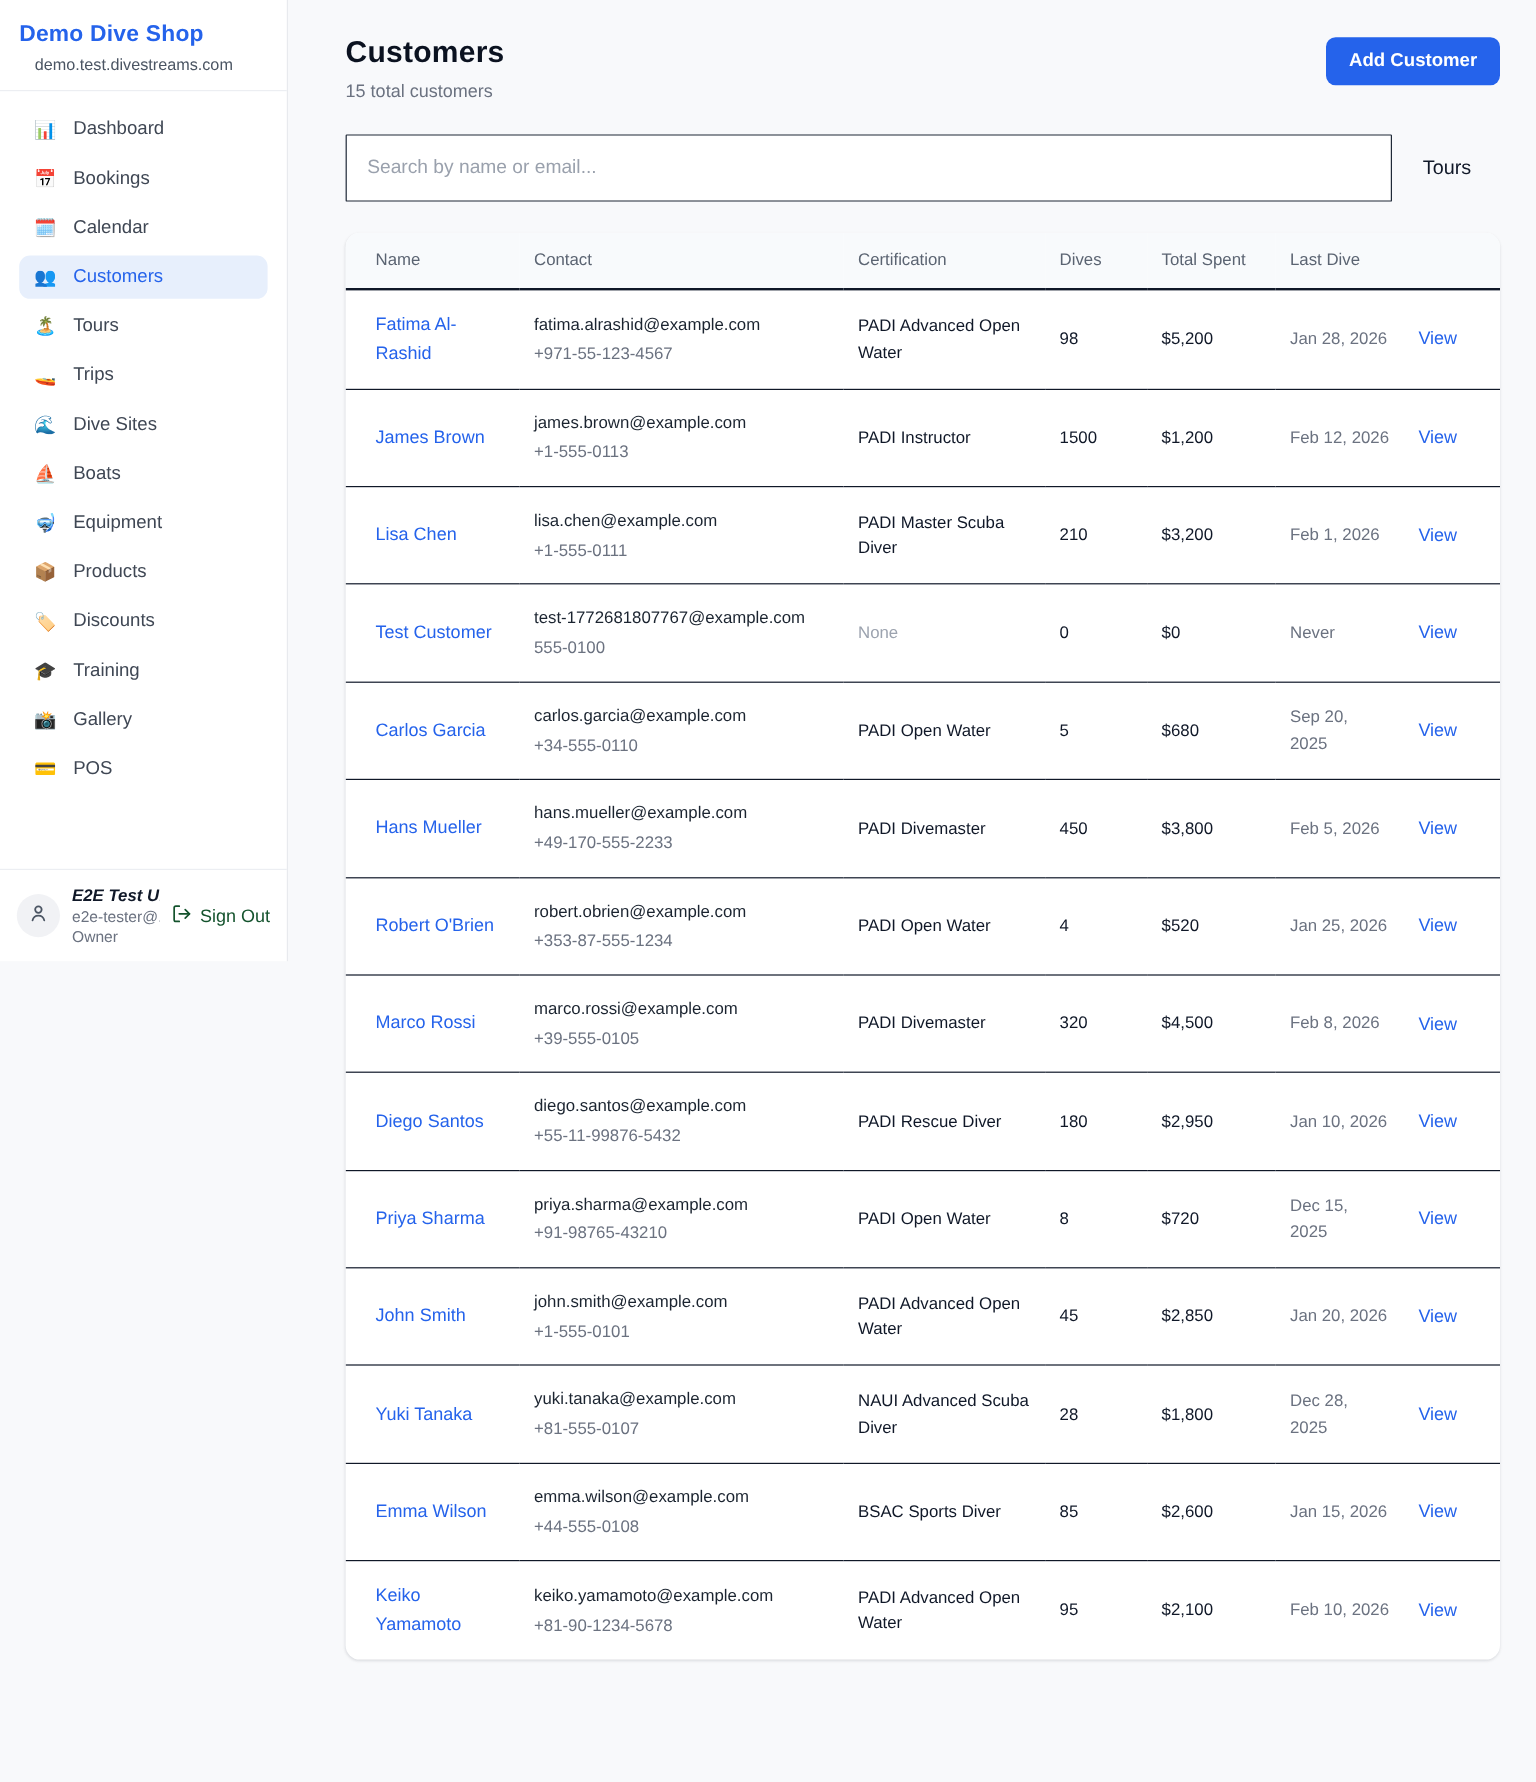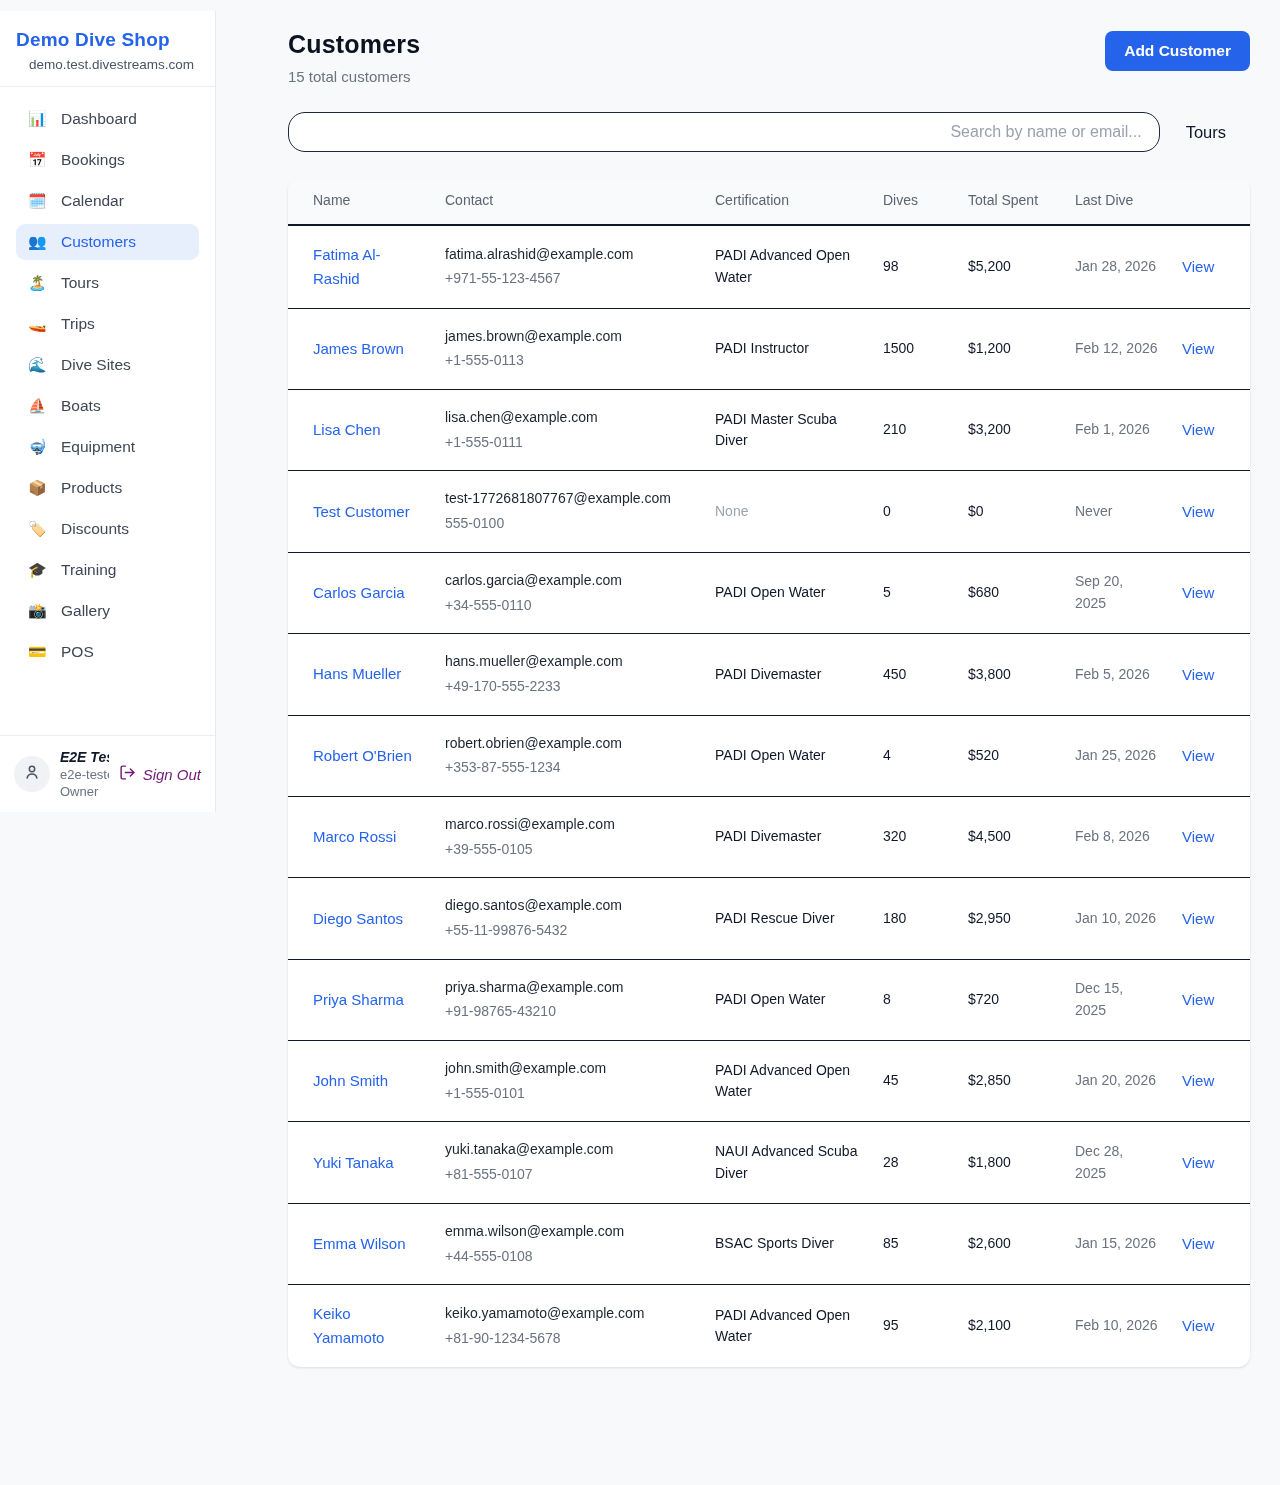--- a/index.html
+++ b/index.html
@@ -7,22 +7,22 @@
   body {
     font-family:"Liberation Sans", sans-serif;
     background:#f8f9fb;
     color:#101828;
     position:relative;
     overflow:hidden;
   }
 
   
   .sidebar {
-    position:absolute; left:0; top:11px;
-    width:216px; height:801px;
+    position:absolute; left:0; top:0;
+    width:240px; height:801px;
     background:#ffffff;
     border-right:1px solid #e8eaee;
     display:flex; flex-direction:column;justify-content:center;
   }
   .brand { padding:18px 16px 14px 16px; border-bottom:1px solid #eceef2; }
   .brand-name { color:#2563eb; font-size:19px; font-weight:bold; letter-spacing:.2px; }
   .brand-domain { color:#4b5563; font-size:13.5px; margin-top:6px;margin-left:13px; }
   .nav { padding:14px 16px; flex:1; }
   .nav-item {
     display:flex; align-items:center;
@@ -41,41 +41,41 @@
     width:36px; height:36px; border-radius:50%;
     background:#f1f2f5; color:#4b5563;
     display:flex; align-items:center; justify-content:center; flex:none;
   }
   .avatar svg { width:18px; height:18px; }
   .user-block { min-width:0; width:86px; }
   .user-name { font-size:14px; font-weight:bold; color:#101828; white-space:nowrap; overflow:hidden;font-style:italic; }
   .user-email, .user-role { font-size:13px; color:#6b7280; margin-top:2px; white-space:nowrap; overflow:hidden; }
   .signout {
     margin-left:auto; display:flex; align-items:center; gap:7px;
-    color:#701a75; font-size:15px; cursor:pointer; white-space:nowrap;font-style:italic;
+    color:#14532d; font-size:15px; cursor:pointer; white-space:nowrap;
   }
   .signout svg { width:17px; height:17px; }
 
   
   .main { position:absolute; left:256px; top:0; right:0; padding:30px 30px 0 32px; }
   .page-head { display:flex; justify-content:space-between; align-items:flex-start; }
   .page-title { font-size:25px; font-weight:bold; color:#0b1220; letter-spacing:.2px; }
   .page-subtitle { font-size:15px; color:#6b7280; margin-top:9px; }
   .btn-primary {
     background:#2563eb; color:#fff; border:none; cursor:pointer;
     font-family:inherit; font-size:15.5px; font-weight:600;
     padding:11px 19px; border-radius:8px; margin-top:1px;
   }
 
   .search-row { display:flex; align-items:center; margin-top:27px; }
   .search-input {
-    flex:1; height:40px;
-    border:1px solid #1f2937; border-radius:17px;
+    flex:1; height:56px;
+    border:1px solid #1f2937; border-radius:1px;
     background:#fff; padding:0 17px;
-    font-family:inherit; font-size:16px; color:#101828;text-align:right;
+    font-family:inherit; font-size:16px; color:#101828;
   }
   .search-input::placeholder { color:#9aa1ad; }
   .search-btn {
     background:none; border:none; cursor:pointer;
     font-family:inherit; font-size:16.5px; color:#101828;
     padding:0 24px; margin-left:2px;
   }
 
   
   .card {

